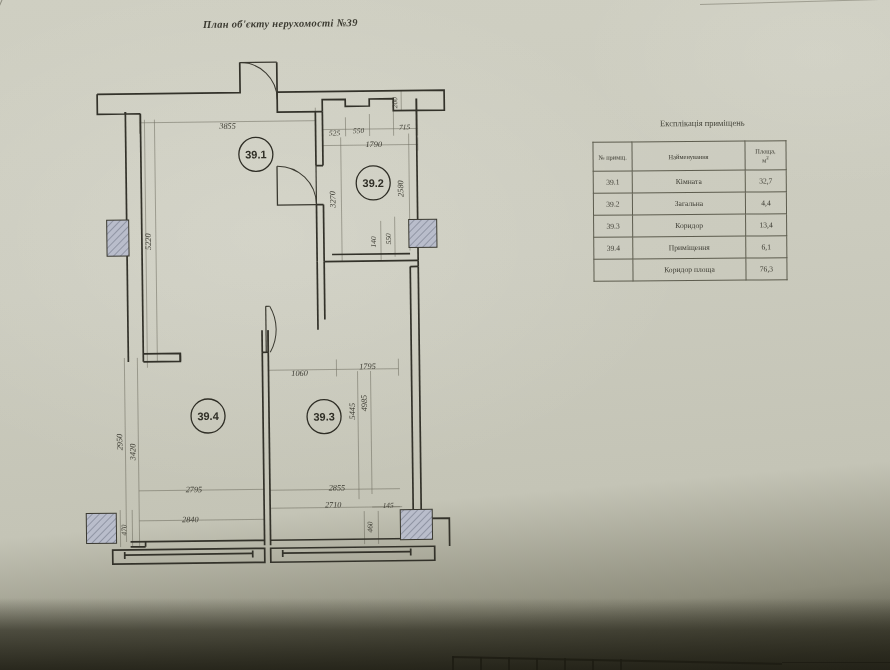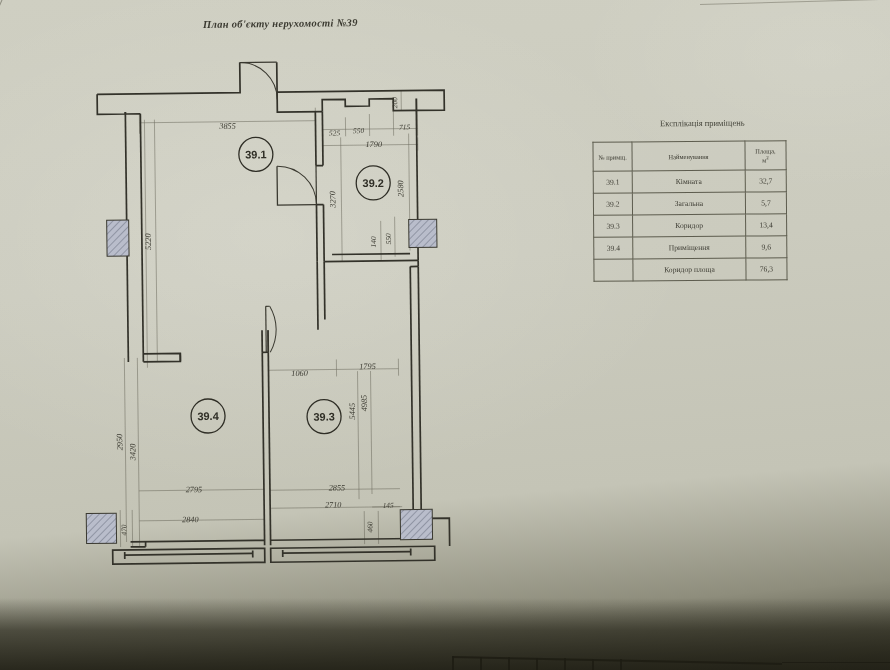--- a/index.html
+++ b/index.html
@@ -308,31 +308,31 @@
   </thead>
   <tbody>
     <tr>
       <td>39.1</td>
       <td>Кімната</td>
       <td>32,7</td>
     </tr>
     <tr>
       <td>39.2</td>
       <td>Загальна</td>
-      <td>5,7</td>
+      <td>4,4</td>
     </tr>
     <tr>
       <td>39.3</td>
       <td>Коридор</td>
       <td>13,4</td>
     </tr>
     <tr>
       <td>39.4</td>
       <td>Приміщення</td>
-      <td>9,6</td>
+      <td>6,1</td>
     </tr>
     <tr>
       <td></td>
       <td>Коридор площа</td>
       <td>76,3</td>
     </tr>
   </tbody>
 </table>
 
 <div id="bottom-shadow"></div>

